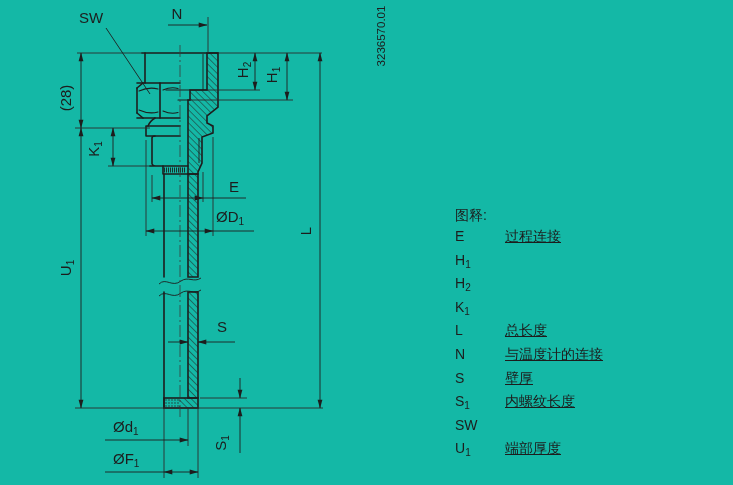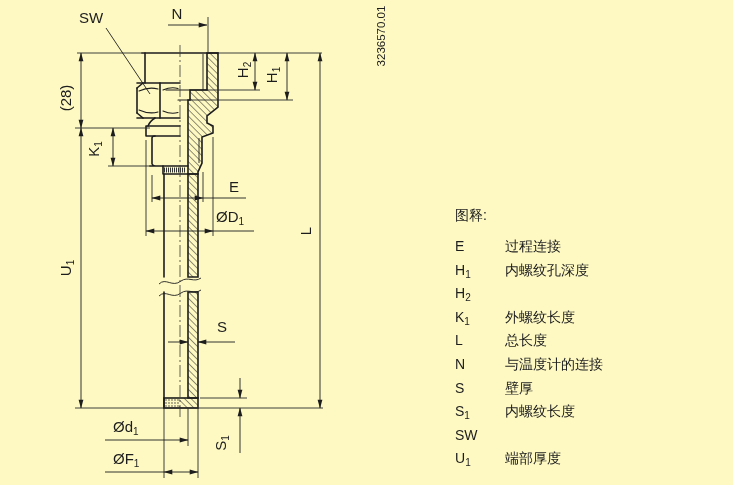--- a/index.html
+++ b/index.html
@@ -1,26 +1,26 @@
 <!DOCTYPE html>
 <html><head>
 <meta charset="utf-8">
 <style>
   html,body{margin:0;padding:0;}
   body{background:#e9e9e9;font-family:"Liberation Sans","DejaVu Sans",sans-serif;}
-  #canvas{position:relative;width:733px;height:485px;background:#fef9c3;overflow:hidden;}
+  #canvas{position:relative;width:733px;height:485px;background:#14b8a6;overflow:hidden;}
   #drawing-svg{position:absolute;left:0;top:0;}
   svg text{fill:#1d1d1d;font-family:"Liberation Sans","DejaVu Sans",sans-serif;}
   .dimtxt{font-size:15px;}
   .dwgno{font-size:11.5px;}
   .legend{position:absolute;left:455px;top:206px;width:260px;color:#1d1d1d;font-size:14px;}
-  .legend-title{line-height:19px;margin-bottom:12px;}
+  .legend-title{line-height:19px;margin-bottom:2px;}
   .lrow{display:flex;line-height:18.6px;}
   .lsym{width:50px;flex:0 0 50px;}
-  .ldesc{flex:1;}
+  .ldesc{flex:1;text-decoration:underline;}
   .sub{font-size:10px;vertical-align:-3px;}
 </style>
 </head>
 <body>
 
 <div id="canvas">
 
 <svg id="drawing-svg" width="733" height="485" viewBox="0 0 733 485">
   <defs>
     <marker id="arr" markerUnits="userSpaceOnUse" markerWidth="12" markerHeight="8" refX="9" refY="0" orient="auto-start-reverse" viewBox="-1 -4 13 8">
@@ -156,28 +156,26 @@
 </svg>
 
 <div class="legend">
   <div class="legend-title">图释:</div>
   <div class="lrow">
         <span class="lsym"><span>E</span><span class="sub"></span></span>
         <span class="ldesc">过程连接</span>
       </div>
   <div class="lrow">
         <span class="lsym"><span>H</span><span class="sub">1</span></span>
-        <span class="ldesc">内螺纹孔深度</span>
       </div>
   <div class="lrow">
         <span class="lsym"><span>H</span><span class="sub">2</span></span>
       </div>
   <div class="lrow">
         <span class="lsym"><span>K</span><span class="sub">1</span></span>
-        <span class="ldesc">外螺纹长度</span>
       </div>
   <div class="lrow">
         <span class="lsym"><span>L</span><span class="sub"></span></span>
         <span class="ldesc">总长度</span>
       </div>
   <div class="lrow">
         <span class="lsym"><span>N</span><span class="sub"></span></span>
         <span class="ldesc">与温度计的连接</span>
       </div>
   <div class="lrow">

